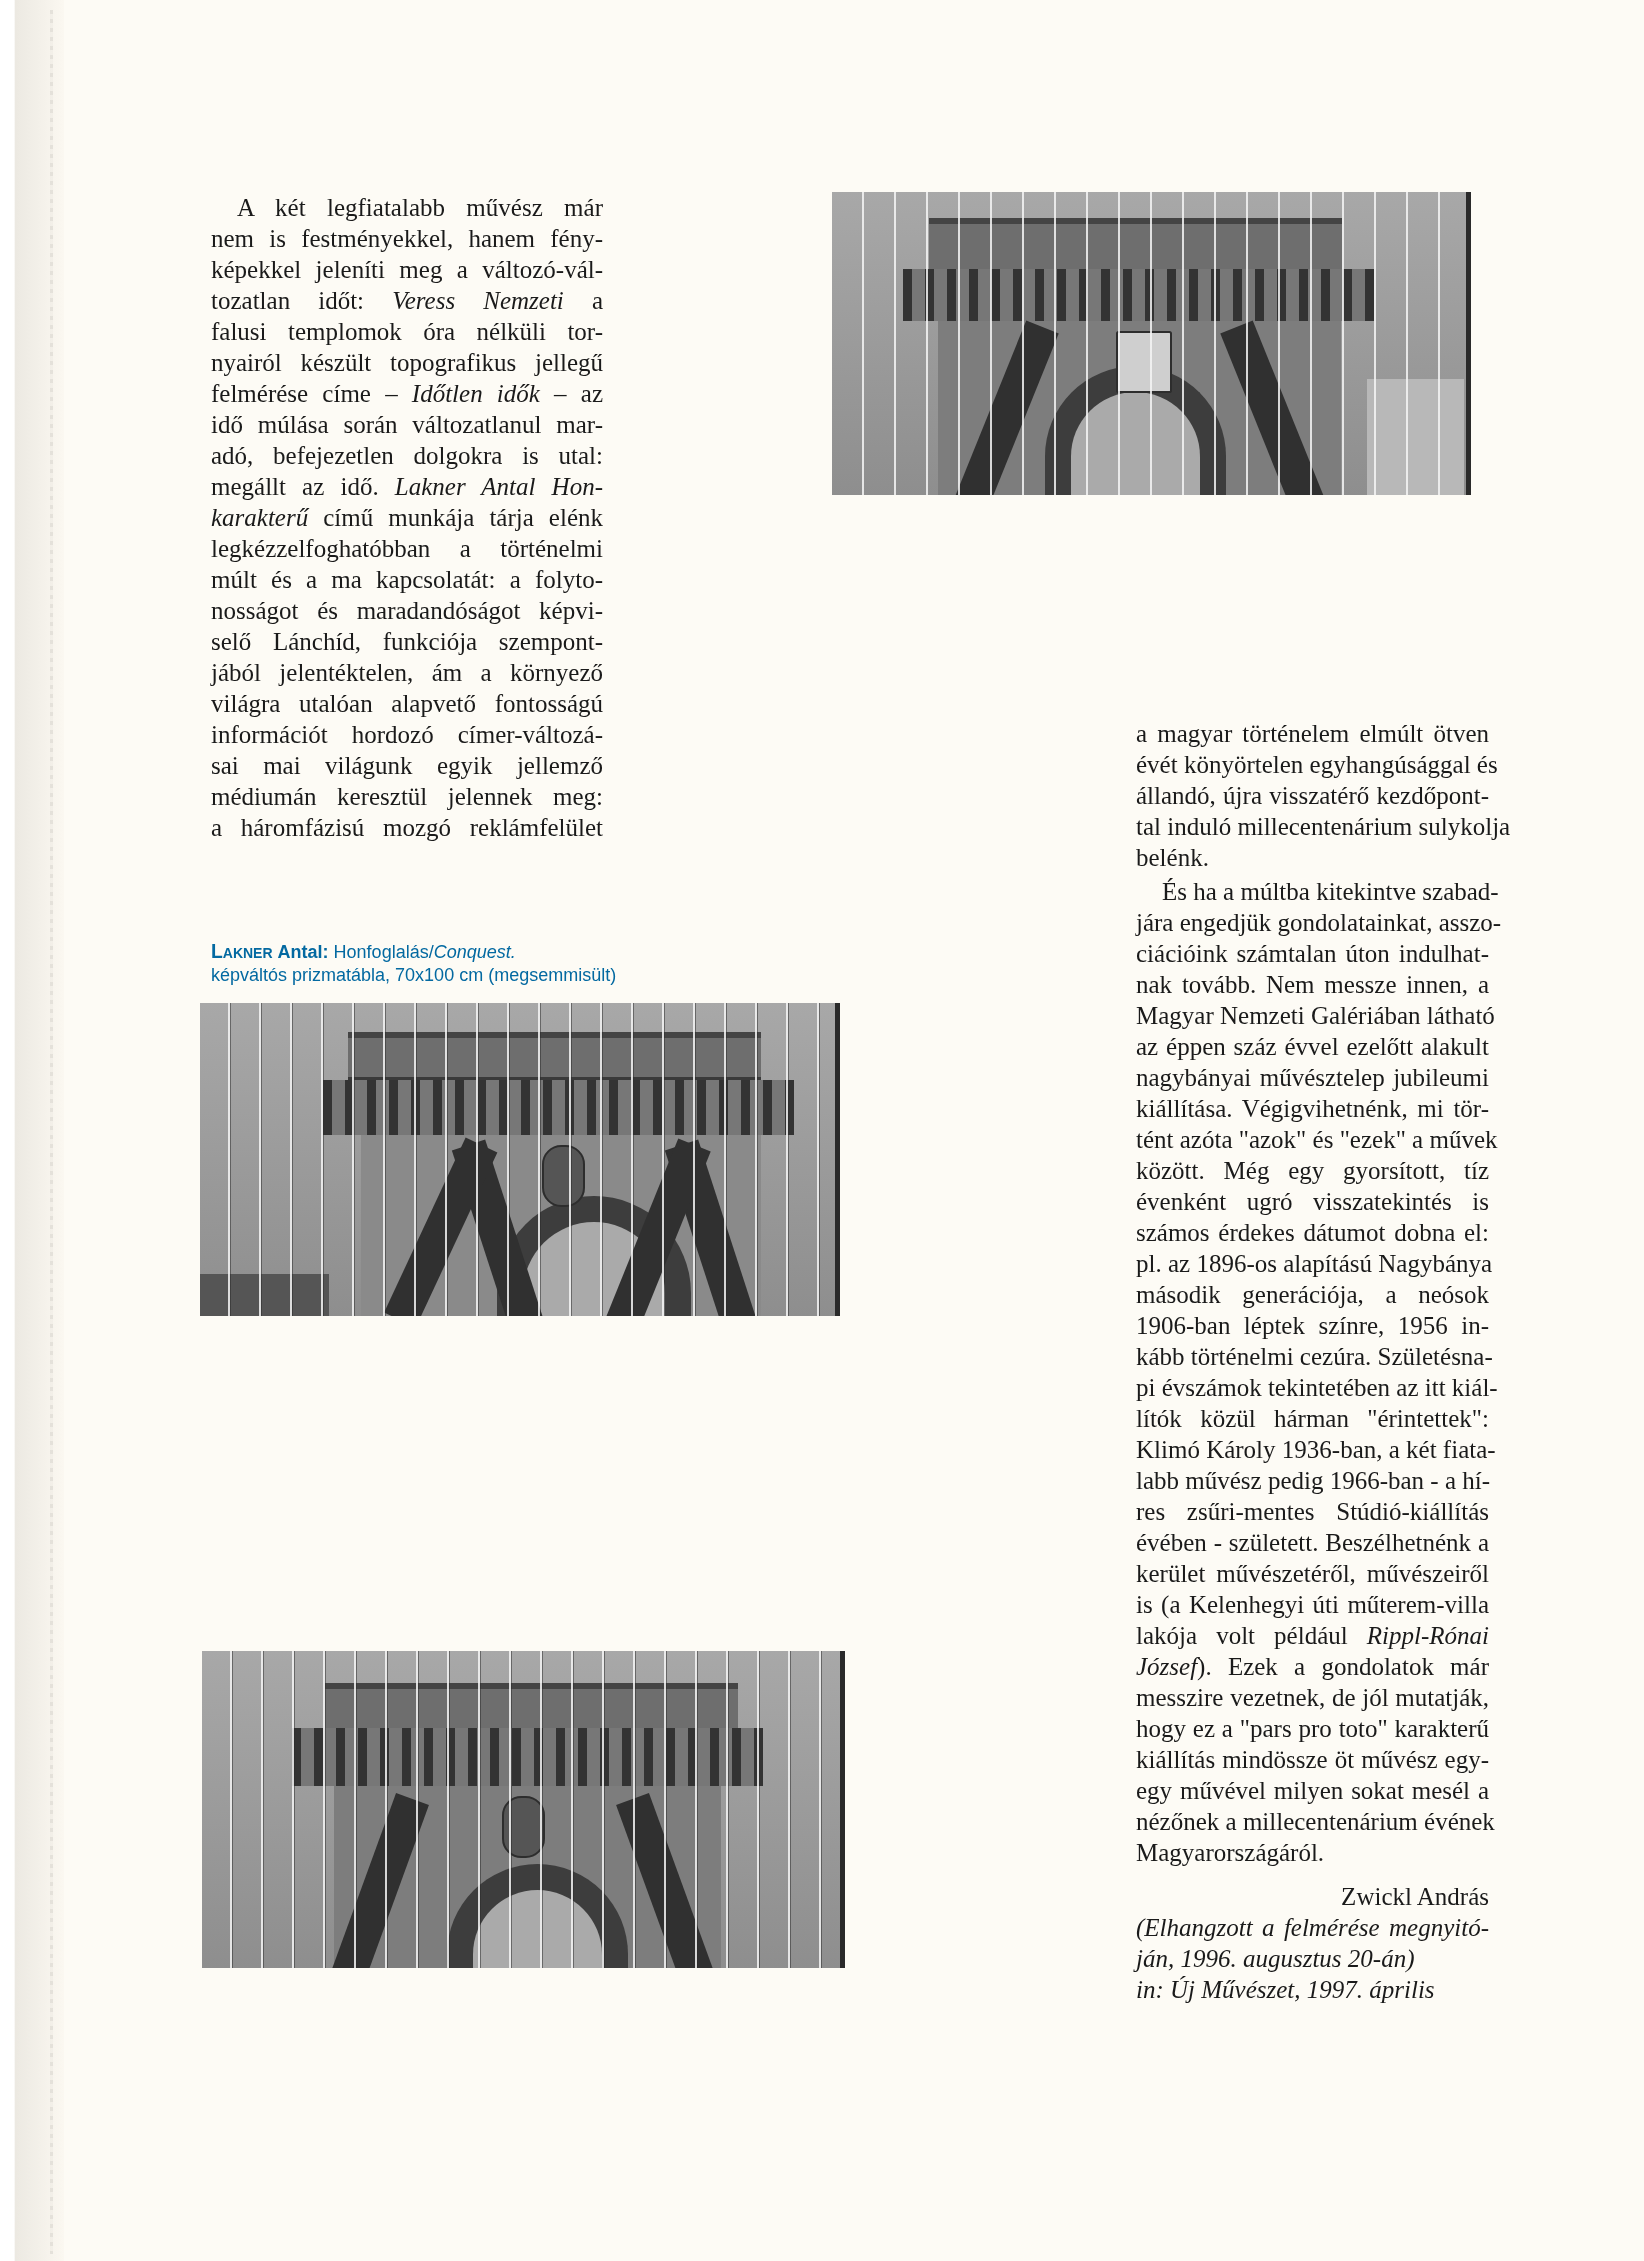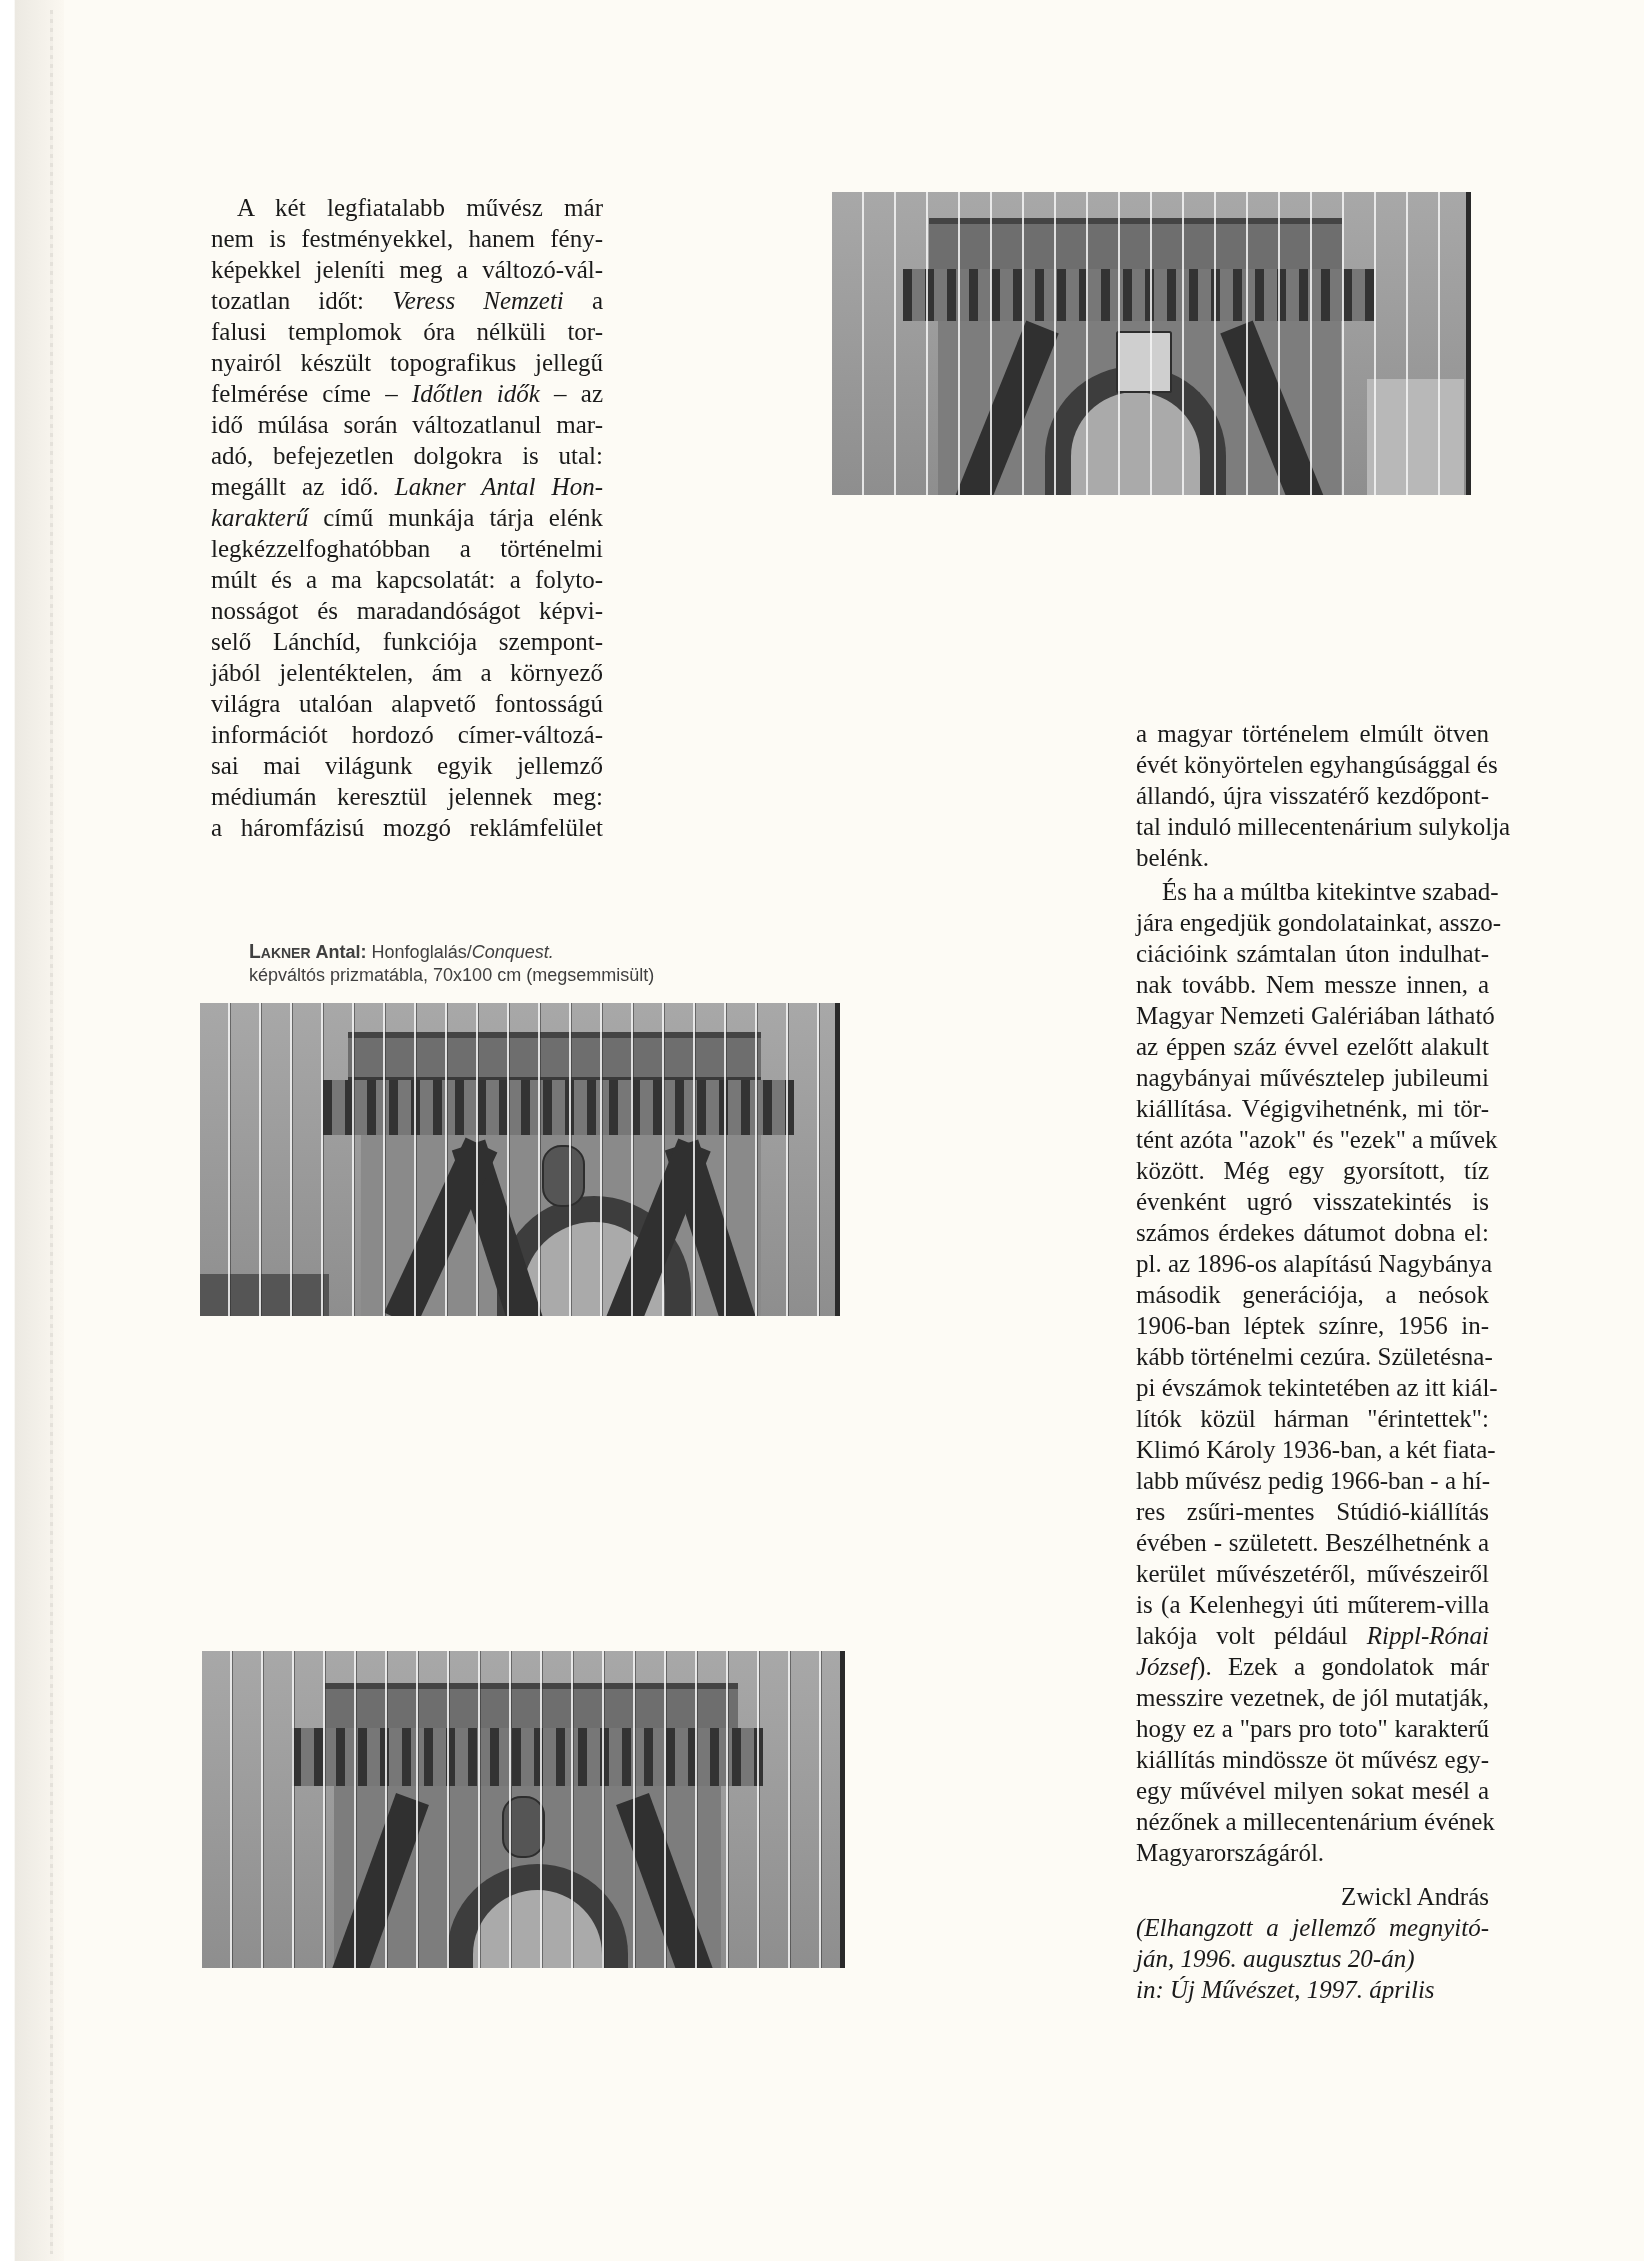--- a/index.html
+++ b/index.html
@@ -24,21 +24,21 @@
     }
     .col .line { display: block; text-align: justify; text-align-last: justify; white-space: nowrap; }
     .col .line.last { text-align-last: left; }
     .col .indent { padding-left: 26px; font-family: Liberation Serif, serif; }
     .left-col { left: 211px; top: 192px; width: 392px; }
     .right-col { left: 1136px; top: 718px; width: 353px; }
     em { font-style: italic; }
     .caption {
       position: absolute; left: 211px; top: 940px; width: 529px;
       font-family: "Liberation Sans", "DejaVu Sans", sans-serif;
-      font-size: 18px; line-height: 23px; color: #404040; margin-left: 38px;
+      font-size: 18px; line-height: 23px; color: #0369a1;
     }
     .caption .sc { font-weight: bold; font-variant: small-caps; font-size: 19.3px; }
     .caption .bold { font-weight: bold; }
     .photo {
       position: absolute; overflow: hidden;
       background: #9c9c9c;
       border-right: 5.2px solid #2a2a2a;
     }
     .photo .sky { position: absolute; inset: 0; background: linear-gradient(#a8a8a8, #8e8e8e); }
     .photo .tower-top { position: absolute; background: #6e6e6e; border-top: 6.4px solid #444; border-bottom: 9px solid #3a3a3a; }
@@ -173,18 +173,18 @@
     <span class="line">hogy ez a "pars pro toto" karakterű</span>
     <span class="line">kiállítás mindössze öt művész egy-</span>
     <span class="line">egy művével milyen sokat mesél a</span>
     <span class="line">nézőnek a millecentenárium évének</span>
     <span class="line last">Magyarországáról.</span>
   </div>
 
 <div class="col right-col" style="top:1881px;">
   <div class="signature">Zwickl András</div>
   <div style="font-style:italic;">
-    <span class="line">(Elhangzott a jellemző megnyitó-</span>
+    <span class="line">(Elhangzott a felmérése megnyitó-</span>
     <span class="line last">ján, 1996. augusztus 20-án)</span>
     <span class="line last">in: Új Művészet, 1997. április</span>
   </div>
 </div>
 
 
 </body></html>

